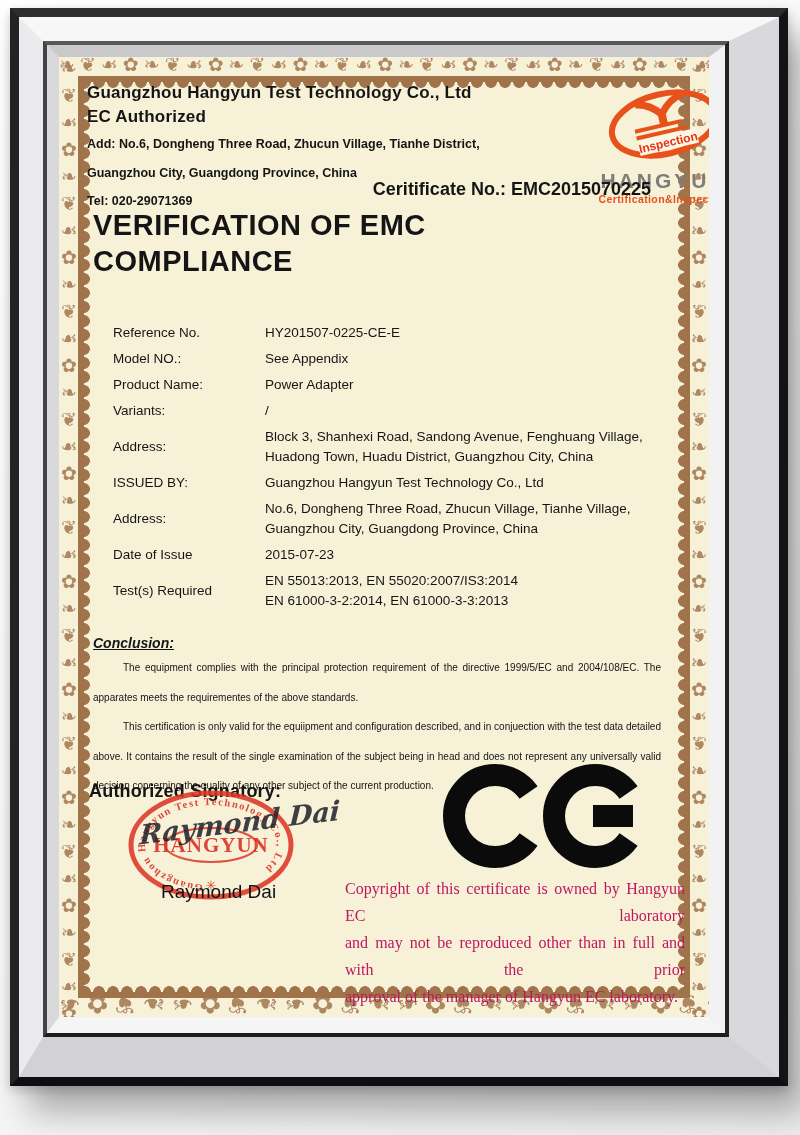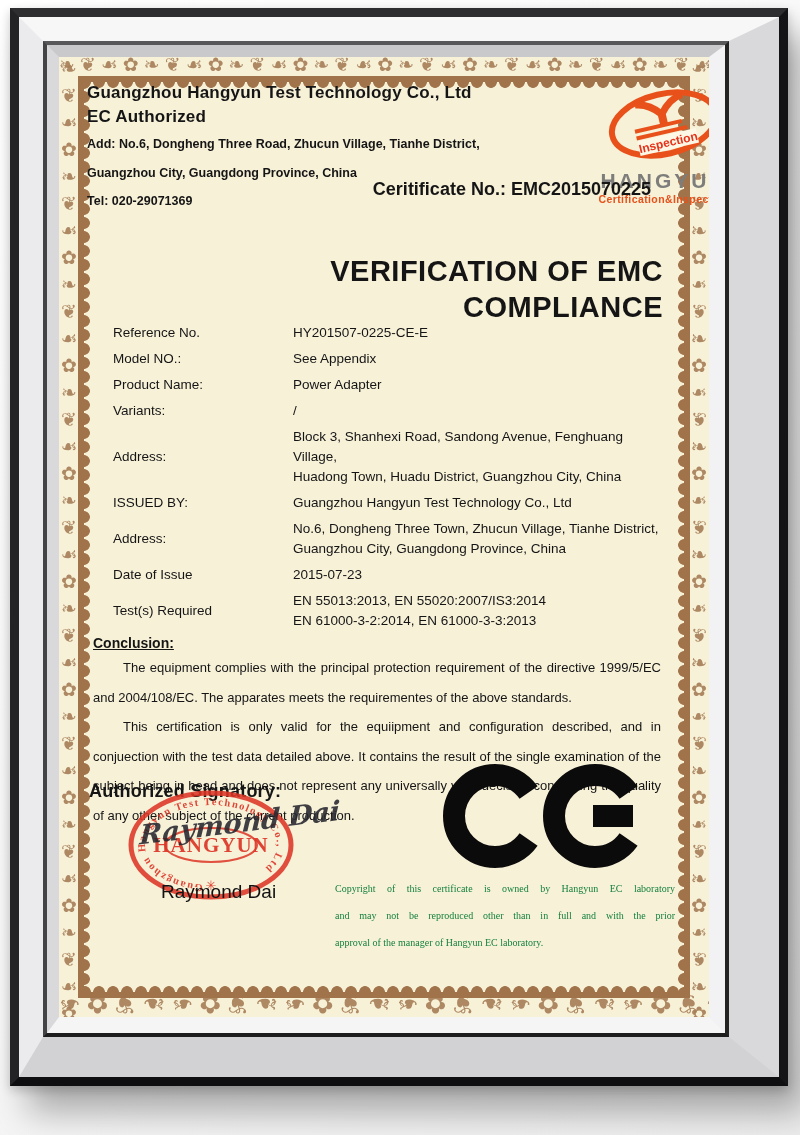--- a/index.html
+++ b/index.html
@@ -74,49 +74,49 @@
   .hdr { position:absolute; left:-6px; top:24px; width:420px; }
   .hdr .co  { font-size:17px; font-weight:bold; line-height:24px; letter-spacing:.2px; }
   .hdr .sm  { font-size:12.5px; font-weight:bold; line-height:25.5px; margin-top:3px; }
 
   .logo { position:absolute; left:496px; top:28px; width:150px; text-align:center; }
   .logo .nm { font-size:21px; font-weight:bold; color:#7d7d7b; letter-spacing:3px; margin-top:2px; }
   .logo .tg { font-size:10.5px; font-weight:bold; color:#e8511a; letter-spacing:.4px; }
 
   .certno { position:absolute; right:12px; top:122px; font-size:18px; font-weight:bold; }
 
-  .title { position:absolute; left:0; right:0; top:150px; text-align:right;
-    font-size:29px; font-weight:bold; line-height:36px; letter-spacing:.5px;margin-top:46px; }
+  .title { position:absolute; left:0; right:0; top:150px; text-align:left;
+    font-size:29px; font-weight:bold; line-height:36px; letter-spacing:.5px; }
 
   .fields { position:absolute; left:20px; right:0; top:266px; }
   .frow { display:flex; margin-bottom:6px;align-items:flex-end; }
   .frow .lab { width:152px; flex:0 0 152px; font-size:13.5px; line-height:20px; }
-  .frow .val { flex:1; font-size:13.5px; line-height:20px;margin-left:28px; }
+  .frow .val { flex:1; font-size:13.5px; line-height:20px; }
   .frow.dbl .lab { align-self:center; }
 
-  .concl-h { position:absolute; left:0; top:578px; font-size:14px; font-weight:bold; text-decoration:underline; }
-  .para { position:absolute; left:0; right:2px; font-size:13px; line-height:29.5px;
+  .concl-h { position:absolute; left:0; top:578px; font-size:14px; font-weight:bold; text-decoration:underline;font-style:italic; }
+  .para { position:absolute; left:0; right:2px; font-size:10px; line-height:29.5px;
     text-align:justify; text-indent:30px; }
   .p1 { top:596px; }
   .p2 { top:655px; }
 
   .auth { position:absolute; left:-4px; top:724px; font-size:18px; font-weight:bold; letter-spacing:.2px;text-align:right; }
 
   .stampwrap { position:absolute; left:28px; top:730px; width:180px; height:130px; }
   .stamp-svg { position:absolute; left:0; top:0; }
   .sigscript { position:absolute; left:18px; top:22px; width:170px;
     font-family:"DejaVu Serif", serif; font-style:italic; font-weight:bold;
     font-size:27px; color:#26262e; transform:rotate(-7deg) skewX(-10deg);
     white-space:nowrap; opacity:.88; }
   .signame { position:absolute; left:40px; top:94px; font-size:19px; color:#111; white-space:nowrap; }
 
   .ce { position:absolute; left:350px; top:700px; }
 
-  .footer { position:absolute; left:242px; top:818px; width:340px;
-    font-family:"Liberation Serif", serif; font-size:10px; line-height:27px; color:#15803d; }
+  .footer { position:absolute; left:252px; top:818px; width:340px;
+    font-family:"Liberation Serif", serif; font-size:16px; line-height:27px; color:#be185d; }
   .footer .jl { text-align:justify; text-align-last:justify; }
   .footer .ll { text-align:left; }
 </style>
 </head>
 <body>
 
 <div class="frame">
  <div class="f2">
   <div class="f3">
    <div class="f4">
@@ -191,21 +191,21 @@
               <div>Huadong Town, Huadu District, Guangzhou City, China</div>
             </div>
           </div>
           <div class="frow">
             <div class="lab">ISSUED BY:</div>
             <div class="val">Guangzhou Hangyun Test Technology Co., Ltd</div>
           </div>
           <div class="frow dbl">
             <div class="lab">Address:</div>
             <div class="val">
-              <div>No.6, Dongheng Three Town, Zhucun Village, Tianhe District,</div>
+              <div>No.6, Dongheng Three Road, Zhucun Village, Tianhe Village,</div>
               <div>Guangzhou City, Guangdong Province, China</div>
             </div>
           </div>
           <div class="frow">
             <div class="lab">Date of Issue</div>
             <div class="val">2015-07-23</div>
           </div>
           <div class="frow dbl">
             <div class="lab">Test(s) Required</div>
             <div class="val">

